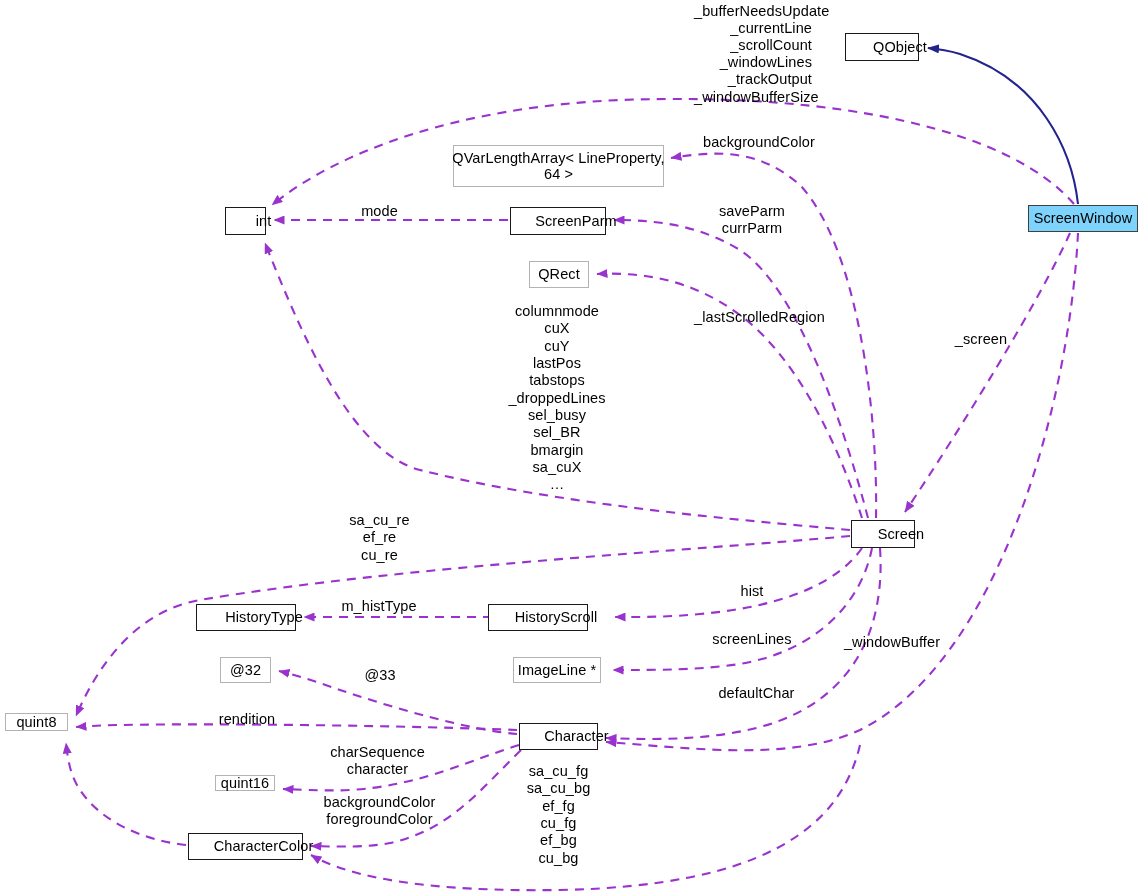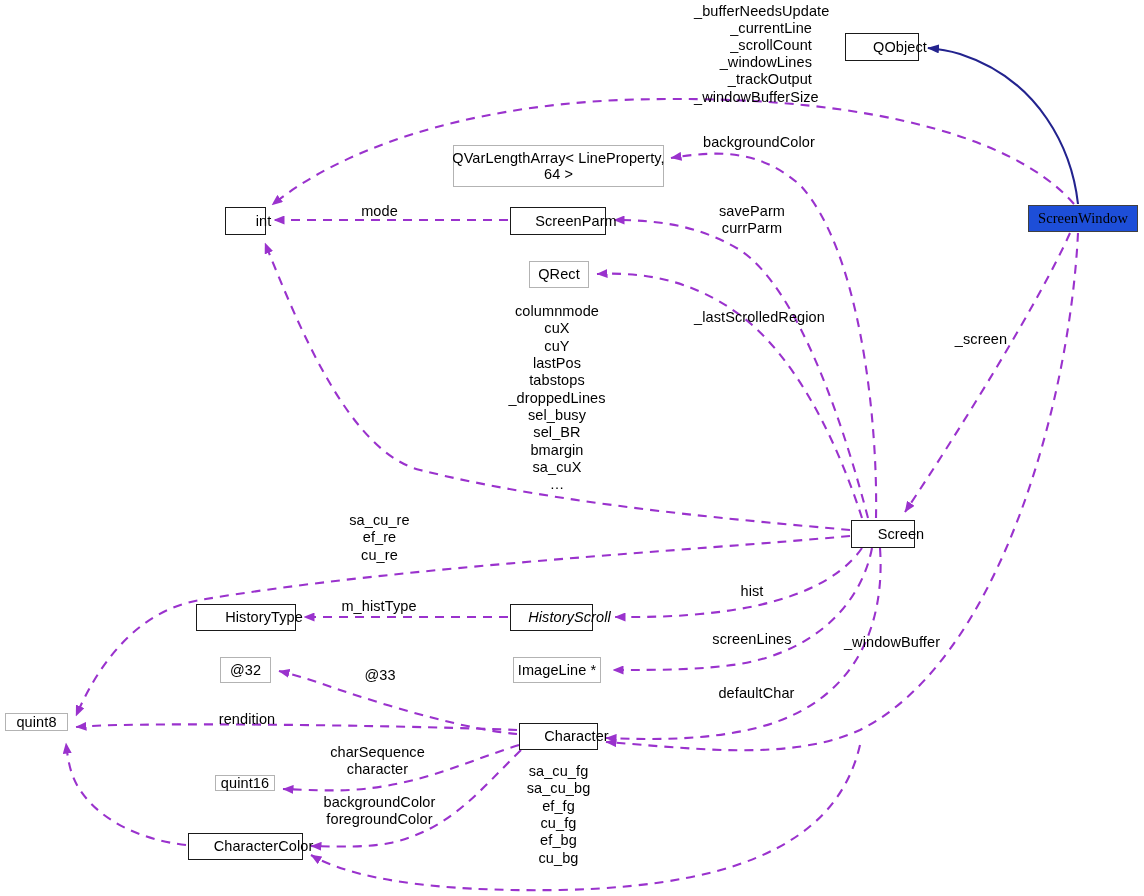--- a/index.html
+++ b/index.html
@@ -35,23 +35,22 @@
     text-align: center;
     font-size: 14.5px;
     color: #000000;
     line-height: 1.12;
     white-space: pre;
     letter-spacing: 0.1px;
   }
   .node.border-black { border: 1.6px solid #1a1a1a; padding-left: 36px; }
   .node.border-gray  { border: 1.2px solid #b3b3b3; }
   .node.highlight {
-    background: #1d4ed8;
+    background: #7dd3fc;
     border: 1.6px solid #404040;
-    font-family: Liberation Serif, serif;
   }
   .edge-label {
     position: absolute;
     font-size: 14.5px;
     color: #000000;
     line-height: 1.18;
     white-space: pre;
     text-align: center;
     letter-spacing: 0.1px;
   }
@@ -137,21 +136,21 @@
 64 &gt;</div>
 
   <div class="node border-black" style="left:510px; top:207px; width:96px; height:28px;">ScreenParm</div>
 
   <div class="node border-black" style="left:225px; top:207px; width:41px; height:28px;">int</div>
 
   <div class="node border-gray" style="left:529px; top:261px; width:60px; height:27px;">QRect</div>
 
   <div class="node border-black" style="left:196px; top:604px; width:100px; height:27px;">HistoryType</div>
 
-  <div class="node border-black" style="left:510px; top:604px; width:83px; height:27px;font-style:italic;">HistoryScroll</div>
+  <div class="node border-black" style="left:488px; top:604px; width:100px; height:27px;">HistoryScroll</div>
 
   <div class="node border-gray" style="left:220px; top:657px; width:51px; height:26px;">@32</div>
 
   <div class="node border-gray" style="left:513px; top:657px; width:88px; height:26px;">ImageLine *</div>
 
   <div class="node border-gray" style="left:5px; top:713px; width:63px; height:18px;">quint8</div>
 
   <div class="node border-black" style="left:519px; top:723px; width:79px; height:27px;">Character</div>
 
   <div class="node border-gray" style="left:215px; top:775px; width:60px; height:16px;">quint16</div>

